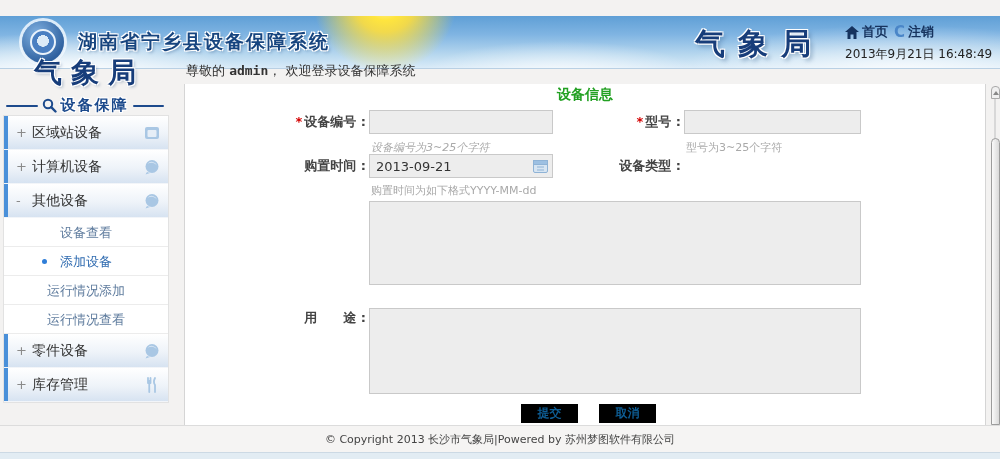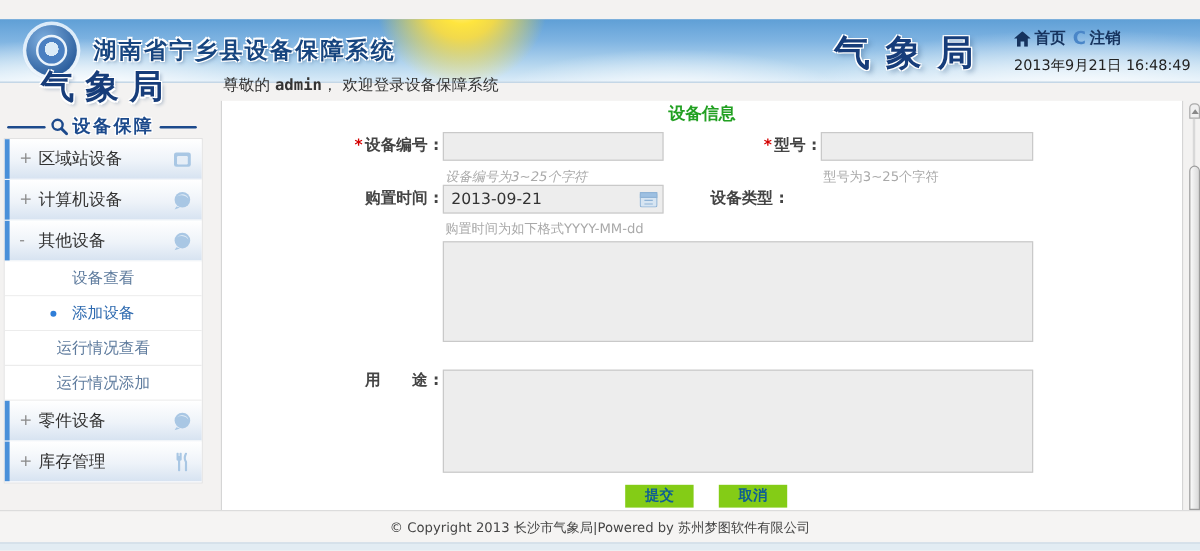--- a/index.html
+++ b/index.html
@@ -103,21 +103,21 @@
   }
   .select-box .arrow {
     position:absolute; right:6px; top:9px; width:0; height:0;
     border-left:4px solid transparent; border-right:4px solid transparent; border-top:5px solid #444;
   }
   .f-textarea {
     position:absolute; background:#ededed; border:1px solid #c9c9c9; resize:none;
     font-size:13px; color:#333; padding:4px 6px; font-family:"DejaVu Sans","Liberation Sans",sans-serif;
   }
   .btn {
-    position:absolute; width:57px; height:19px; background:#84cc16; border:none; cursor:pointer;
+    position:absolute; width:57px; height:19px; background:#000000; border:none; cursor:pointer;
     font-size:12px; font-weight:bold; color:#0e5d94; line-height:19px; text-align:center;
     font-family:"DejaVu Sans","Liberation Sans",sans-serif;
   }
 
   
   .scrollbar { position:absolute; left:991px; top:86px; width:9px; height:339px; }
   .sb-up {
     position:absolute; left:0; top:0; width:9px; height:13px; background:#f0f0f0;
     border:1px solid #aaa; border-radius:4px 4px 0 0; cursor:pointer;
   }
@@ -213,24 +213,24 @@
     </div>
 
     <div class="submenu-item">
       <span>设备查看</span>
     </div>
     <div class="submenu-item active">
       <span class="bullet"></span>
       <span>添加设备</span>
     </div>
     <div class="submenu-item">
+      <span>运行情况添加</span>
+    </div>
+    <div class="submenu-item">
       <span>运行情况查看</span>
-    </div>
-    <div class="submenu-item">
-      <span>运行情况添加</span>
     </div>
 
     <div class="menu-item">
       <span class="stripe"></span>
       <span class="prefix">+</span>
       <span class="label">零件设备</span>
       <svg class="micon" viewBox="0 0 16 16">
         <circle cx="8" cy="7.5" r="6.5" fill="#a9c7e4"></circle>
         <path d="M3 13 L1.5 15.5 L6 14 Z" fill="#a9c7e4"></path>
         <path d="M3.5 5 A5.5 5.5 0 0 1 13 6.5 A7 7 0 0 0 3.5 5 Z" fill="#dce9f5"></path>
@@ -272,21 +272,21 @@
     </div>
     <div class="date-wrap" style="left:184px;top:70px;width:184px;height:24px;">
       <input class="f-input" value="2013-09-21" style="">
       <svg class="cal" viewBox="0 0 15 14">
         <rect x="0.5" y="1.5" width="14" height="12" rx="1.5" fill="#d7e5f2" stroke="#8fb3d6"></rect>
         <rect x="0.5" y="1.5" width="14" height="4" fill="#9dc0e2" stroke="#8fb3d6"></rect>
         <line x1="4" y1="8" x2="11" y2="8" stroke="#8fb3d6"></line>
         <line x1="4" y1="11" x2="11" y2="11" stroke="#8fb3d6"></line>
       </svg>
     </div>
-    <div class="flabel" style="left:380px;top:70px;width:116px;text-align:center;">
+    <div class="flabel" style="left:380px;top:70px;width:116px;">
       <span>设备类型 :</span>
     </div>
     <div class="hint" style="left:186px;top:99px;">购置时间为如下格式YYYY-MM-dd</div>
 
     <textarea class="f-textarea" style="left: 184px; top: 117px; width: 492px; height: 84px;"></textarea>
 
     <div class="flabel" style="left:0;top:226px;width:181px;line-height:16px;">
       <span>用　　途 :</span>
     </div>
     <textarea class="f-textarea" style="left: 184px; top: 224px; width: 492px; height: 86px;"></textarea>

